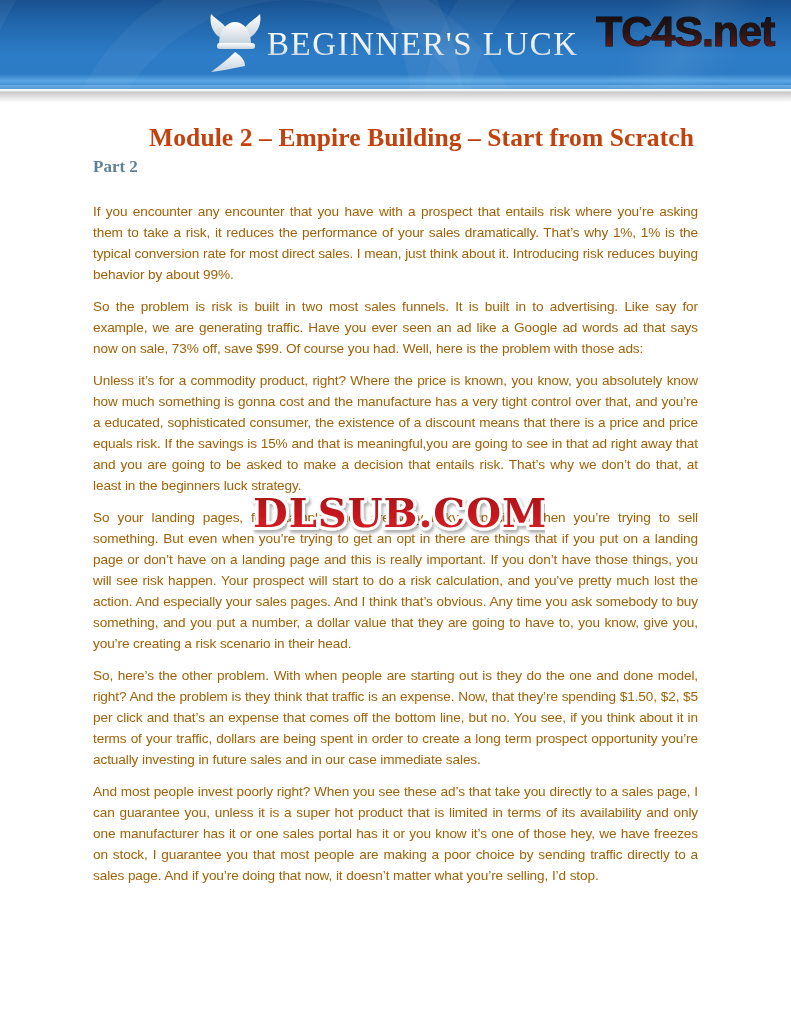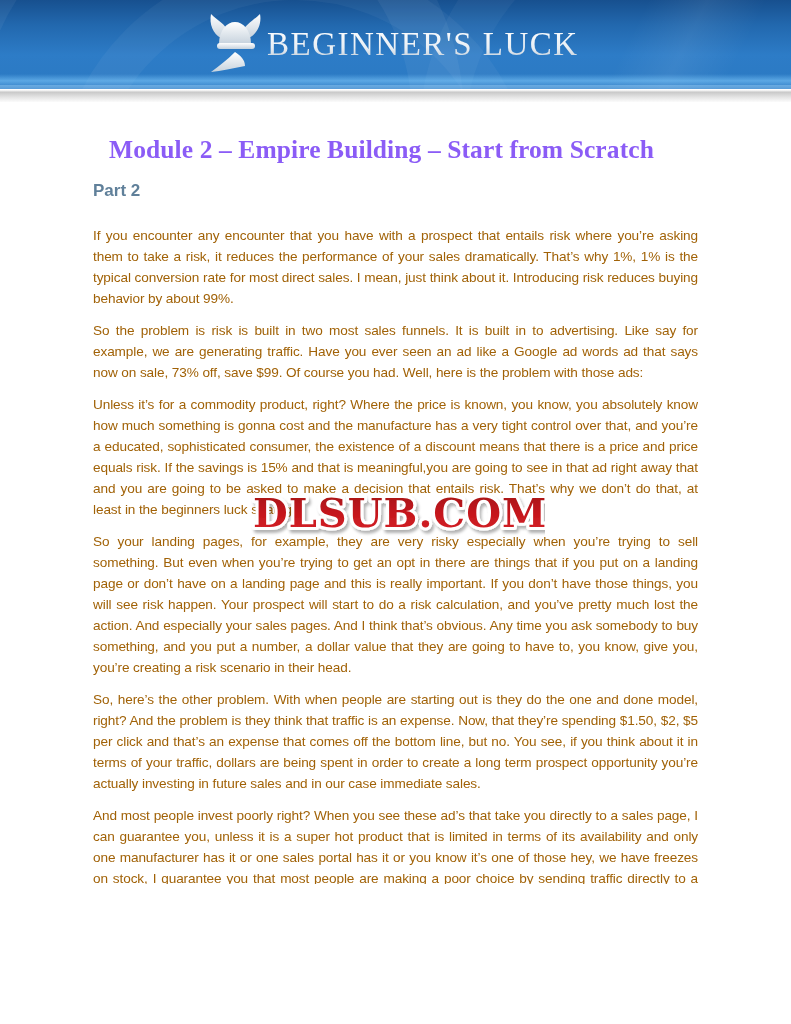--- a/index.html
+++ b/index.html
@@ -34,25 +34,25 @@
 
   
   .separator{
     position:absolute;top:89px;left:0;width:791px;height:13px;
     background:linear-gradient(180deg,#ffffff 0%,#ffffff 7%,#c9c9c9 25%,#e9e9e9 70%,#fbfbfb 100%);
   }
 
   
   .main{position:absolute;left:93px;top:119px;width:605px;}
   .doc-title{
-    margin:16px;font-family:"Liberation Serif","DejaVu Serif",serif;font-weight:bold;
-    font-size:25.5px;line-height:29px;color:#8b5cf6;letter-spacing:0.1px;
+    margin:4px;font-family:"Liberation Serif","DejaVu Serif",serif;font-weight:bold;
+    font-size:25.5px;line-height:29px;color:#c2410c;letter-spacing:0.1px;text-align:right;
   }
   .doc-subtitle{
-    margin:2px 0 0 0;font-family:Liberation Sans, sans-serif;font-weight:bold;
+    margin:2px 0 0 0;font-family:Liberation Serif, serif;font-weight:bold;
     font-size:17px;line-height:21px;color:#60809a;
   }
   .main p{
     margin:0 0 10.5px 0;text-align:justify;
     font-size:13.6px;line-height:21.1px;color:#a16207;letter-spacing:-0.1px;
   }
   .main p.first{margin-top:24px;}
 
   
   .dlsub{position:absolute;left:249px;top:482px;}
@@ -108,20 +108,32 @@
           <linearGradient id="silver" x1="0" y1="0" x2="0" y2="1">
             <stop offset="0" stop-color="#ffffff"></stop>
             <stop offset="0.6" stop-color="#e9eff5"></stop>
             <stop offset="1" stop-color="#b9c6d2"></stop>
           </linearGradient>
         </defs>
         <text x="0" y="41" font-family="Liberation Serif, DejaVu Serif, serif" font-size="33" letter-spacing="1.5" fill="url(#silver)">BEGINNER'S LUCK</text>
       </svg>
     </div>
 
+    <div class="tc4s">
+      <svg width="196" height="52" viewBox="0 0 196 52">
+        <defs>
+          <linearGradient id="tcgrad" x1="0" y1="0" x2="0" y2="1">
+            <stop offset="0" stop-color="#0e0e0e"></stop>
+            <stop offset="0.55" stop-color="#2a1414"></stop>
+            <stop offset="1" stop-color="#7c1d1d"></stop>
+          </linearGradient>
+        </defs>
+        <text x="2" y="40" font-family="Liberation Sans, sans-serif" font-size="43" font-weight="bold" letter-spacing="-1" fill="url(#tcgrad)" stroke="#0a0a0a" stroke-width="1" paint-order="stroke">TC4S.net</text>
+      </svg>
+    </div>
   </div>
 
   <div class="separator"></div>
 
   <div class="main">
     <h1 class="doc-title">Module 2 – Empire Building – Start from Scratch</h1>
     <h2 class="doc-subtitle">Part 2</h2>
 
     <p class="first">If you encounter any encounter that you have with a prospect that entails risk where you’re asking them to take a risk, it reduces the performance of your sales dramatically. That’s why 1%, 1% is the typical conversion rate for most direct sales. I mean, just think about it. Introducing risk reduces buying behavior by about 99%.</p>
     <p>So the problem is risk is built in two most sales funnels. It is built in to advertising. Like say for example, we are generating traffic. Have you ever seen an ad like a Google ad words ad that says now on sale, 73% off, save $99. Of course you had. Well, here is the problem with those ads:</p>

